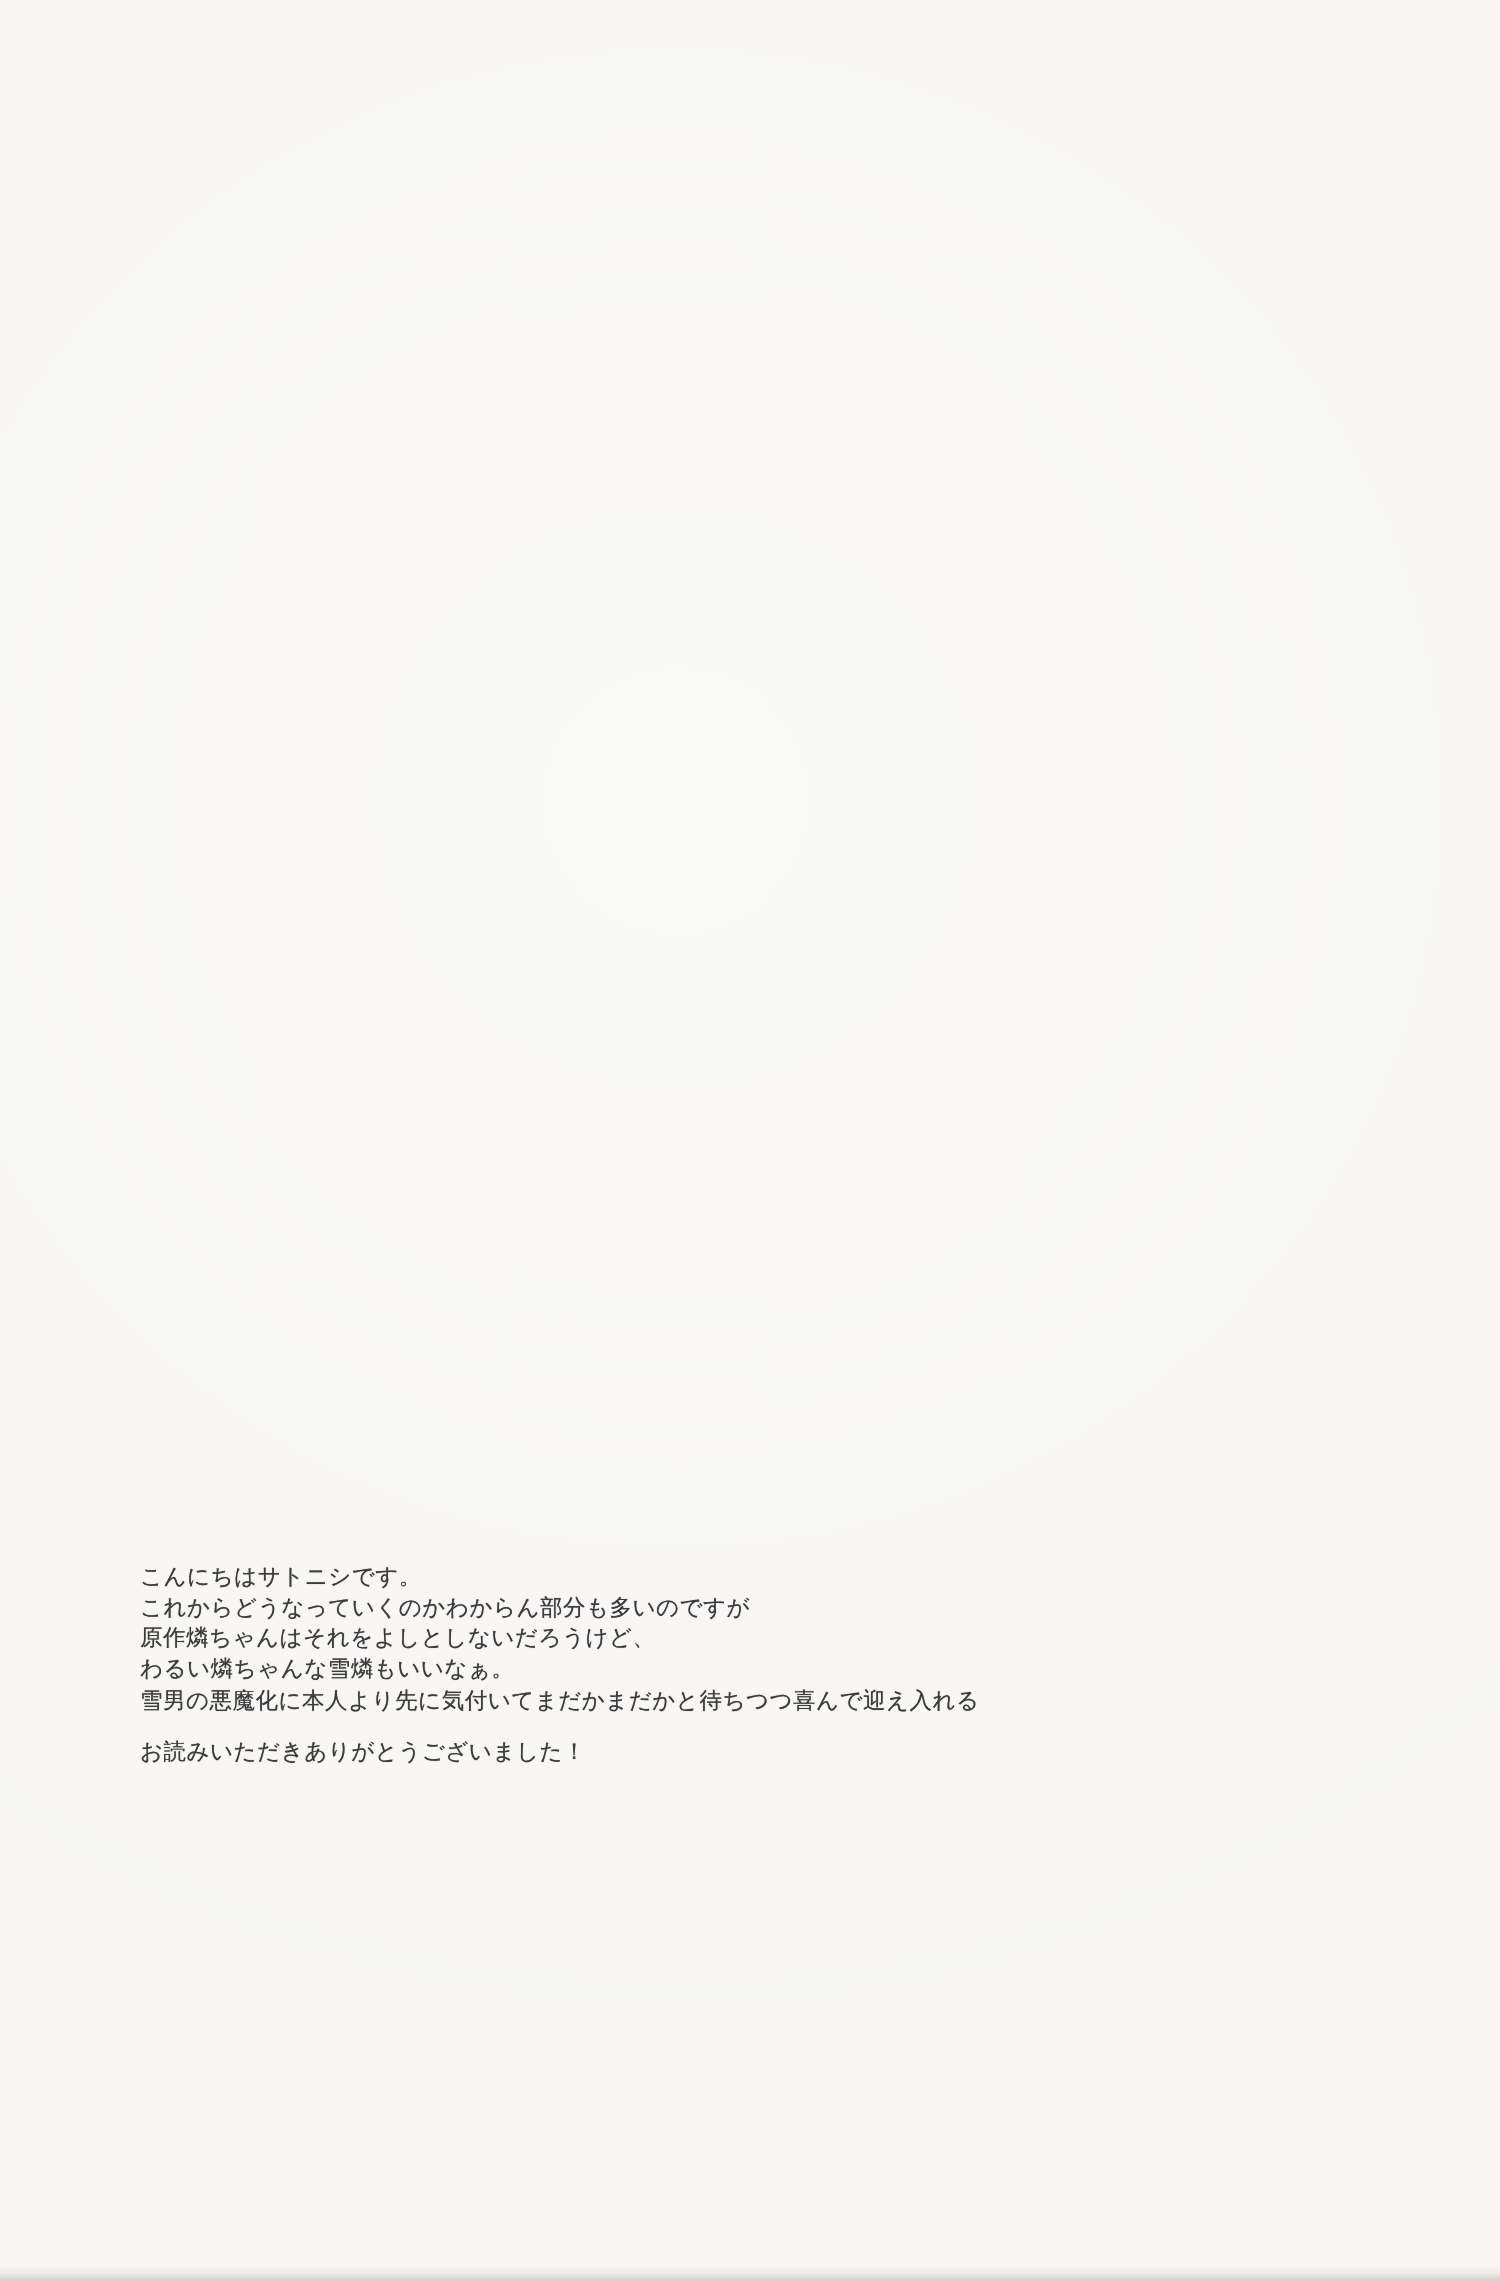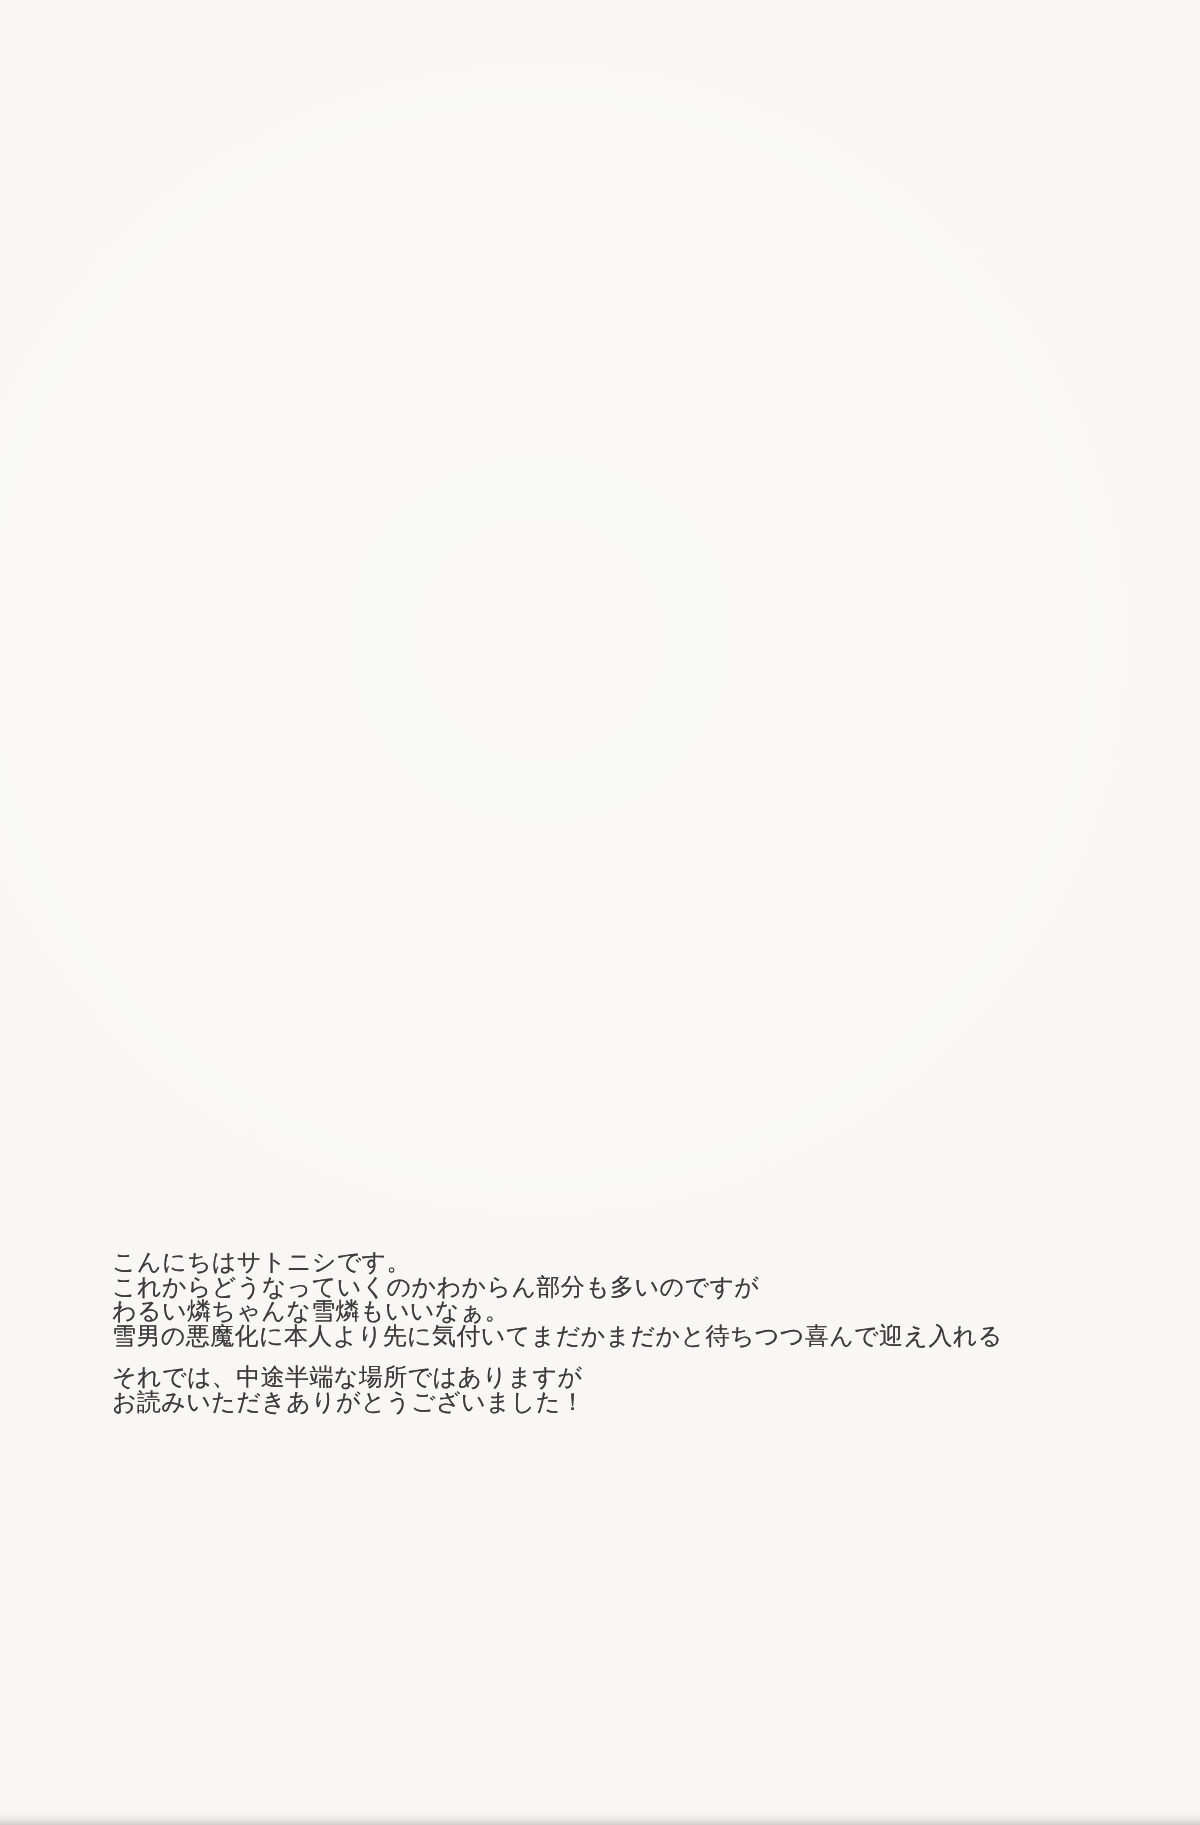--- a/index.html
+++ b/index.html
@@ -31,43 +31,43 @@
       rgba(120,118,112,0) 0%,
       rgba(120,118,112,0.08) 45%,
       rgba(105,103,98,0.28) 100%);
   }
   .afterword {
     position: absolute;
     left: 112px;
     top: 1250px;
     width: 760px;
     color: #3c3c3e;
-    font-size: 24px;
+    font-size: 18px;
     line-height: 24.7px;
     letter-spacing: 0.4px;
     
     text-shadow: 0 0 0.6px rgba(60,60,62,0.75);
   }
   .afterword .line {
     white-space: nowrap;
   }
   .afterword .para-gap {
     height: 16px;
   }
 </style>
 </head>
 <body>
 
 <div class="page">
 
   <div class="afterword">
     <div class="line">こんにちはサトニシです。</div>
     <div class="line">これからどうなっていくのかわからん部分も多いのですが</div>
+    <div class="line">原作燐ちゃんはそれをよしとしないだろうけど、</div>
     <div class="line">わるい燐ちゃんな雪燐もいいなぁ。</div>
     <div class="line">雪男の悪魔化に本人より先に気付いてまだかまだかと待ちつつ喜んで迎え入れる</div>
     <div class="para-gap"></div>
-    <div class="line">それでは、中途半端な場所ではありますが</div>
     <div class="line">お読みいただきありがとうございました！</div>
   </div>
 
   <div class="scan-edge-bottom"></div>
 
 </div>
 
 </body></html>

